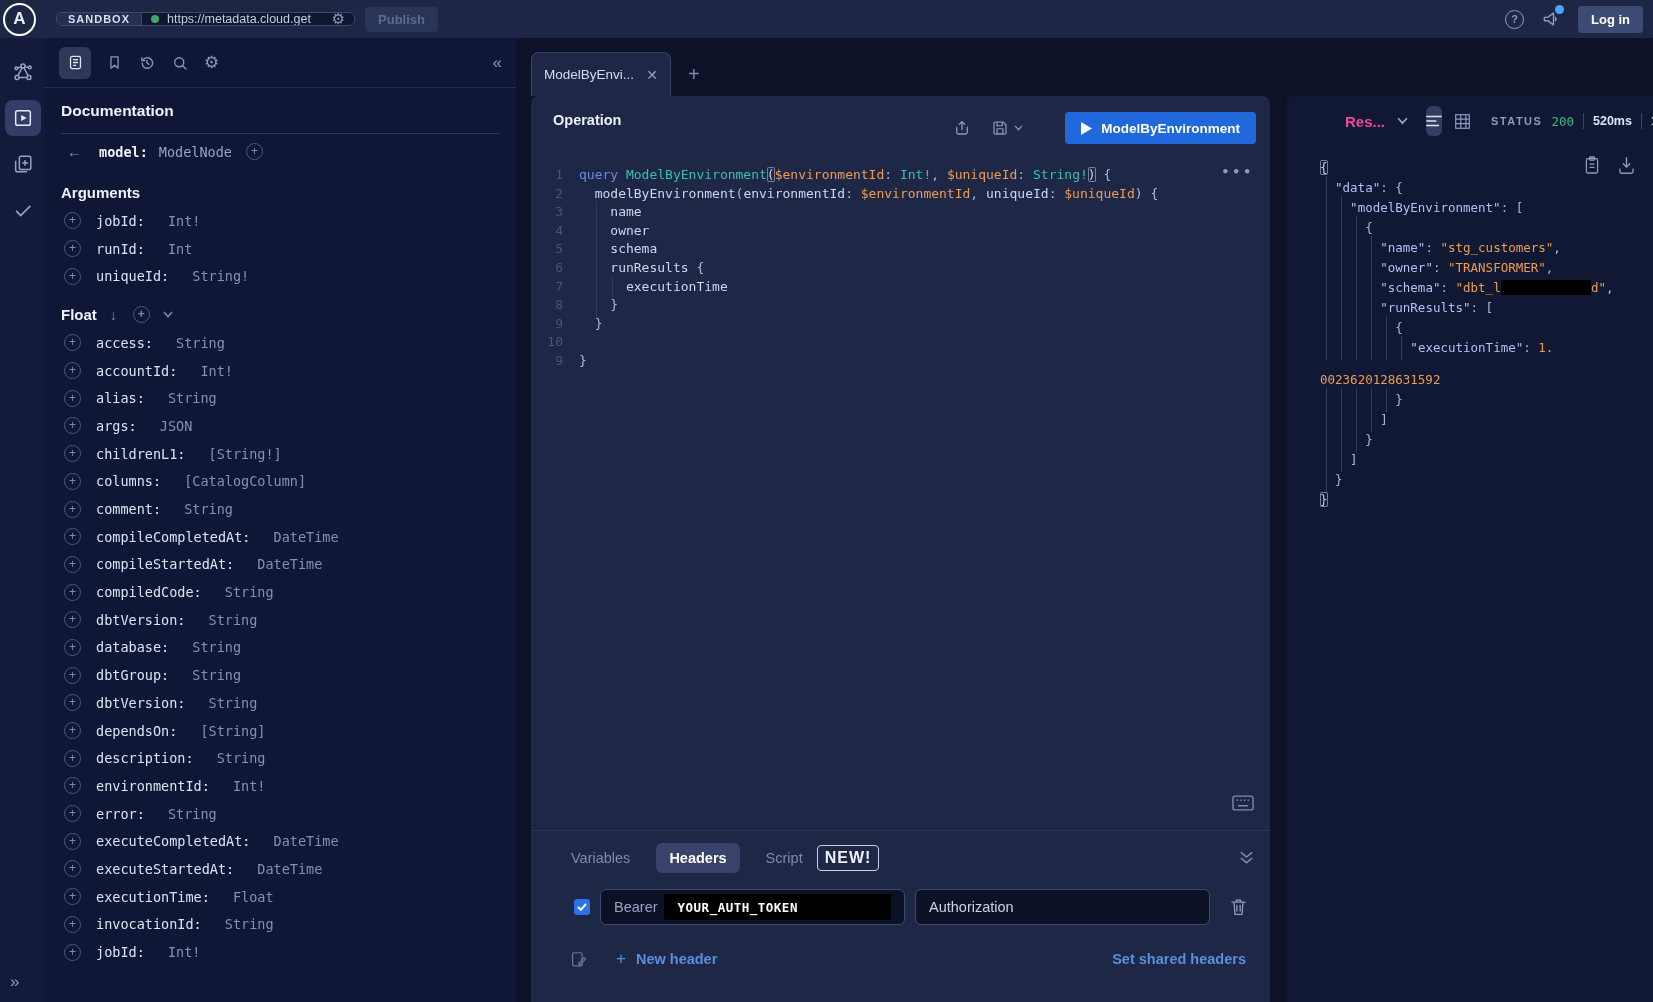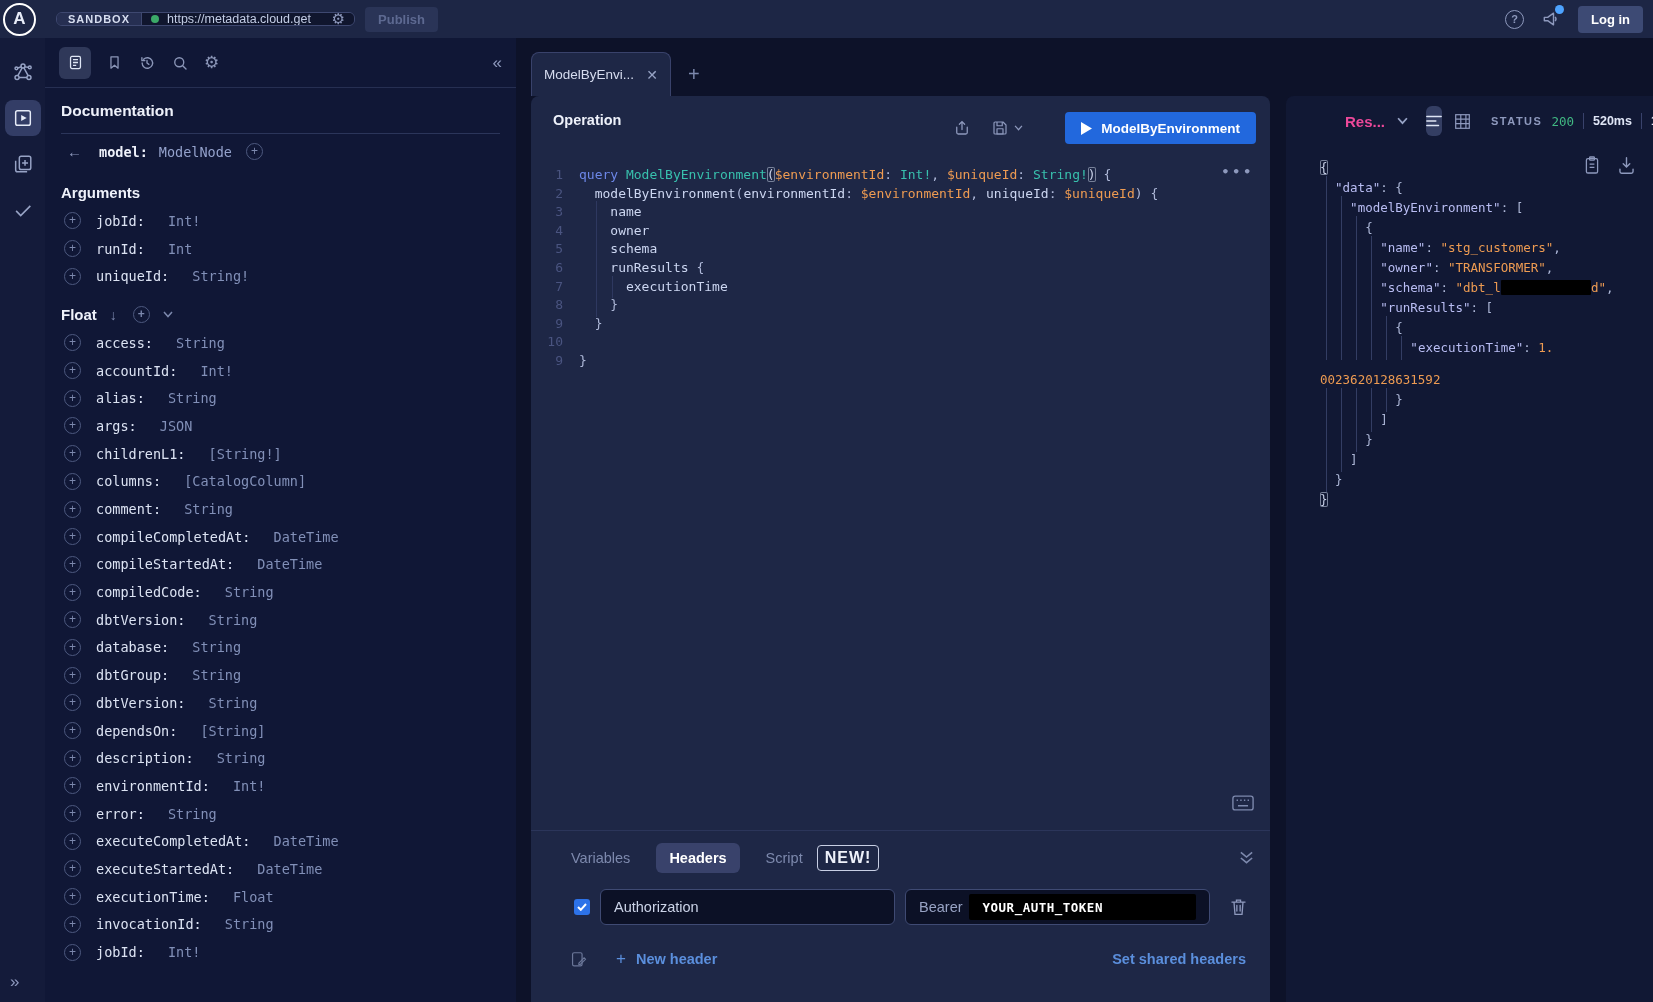--- a/index.html
+++ b/index.html
@@ -487,26 +487,26 @@
             <polyline points="2,7 8,12 14,7"></polyline>
           </svg>
       </span>
     </div>
     <div class="hrow">
       <span class="chk">
         <svg width="10" height="8" viewBox="0 0 10 8" fill="none" stroke="#fff" stroke-width="2">
             <polyline points="1,4 3.8,6.8 9,1"></polyline>
           </svg>
       </span>
-      <div class="hdr-input">
-        <span>Authorization</span>
-      </div>
       <div class="hdr-input hdr-val">
         <span class="bearer">Bearer</span>
         <span class="redact-box">YOUR_AUTH_TOKEN</span>
+      </div>
+      <div class="hdr-input">
+        <span>Authorization</span>
       </div>
       <span class="trash">
         <svg width="17" height="18" viewBox="0 0 20 22" fill="none" stroke="currentColor" stroke-width="1.6" stroke-linecap="round">
             <path d="M2 5h16M7.5 5V2.5h5V5M4.5 5l1.2 15h8.6L15.5 5M8 9v7M12 9v7"></path>
           </svg>
       </span>
     </div>
     <div class="b-foot">
       <span class="foot-ico">
         <svg width="19" height="19" viewBox="0 0 24 24" fill="none" stroke="currentColor" stroke-width="1.5">

